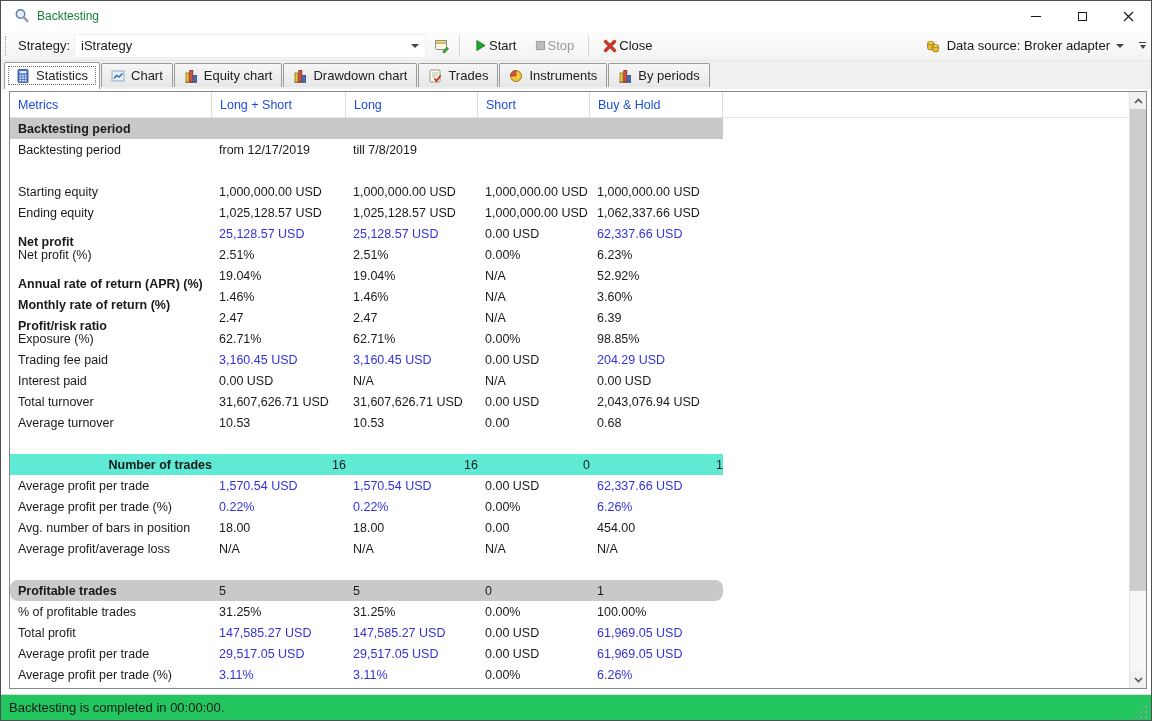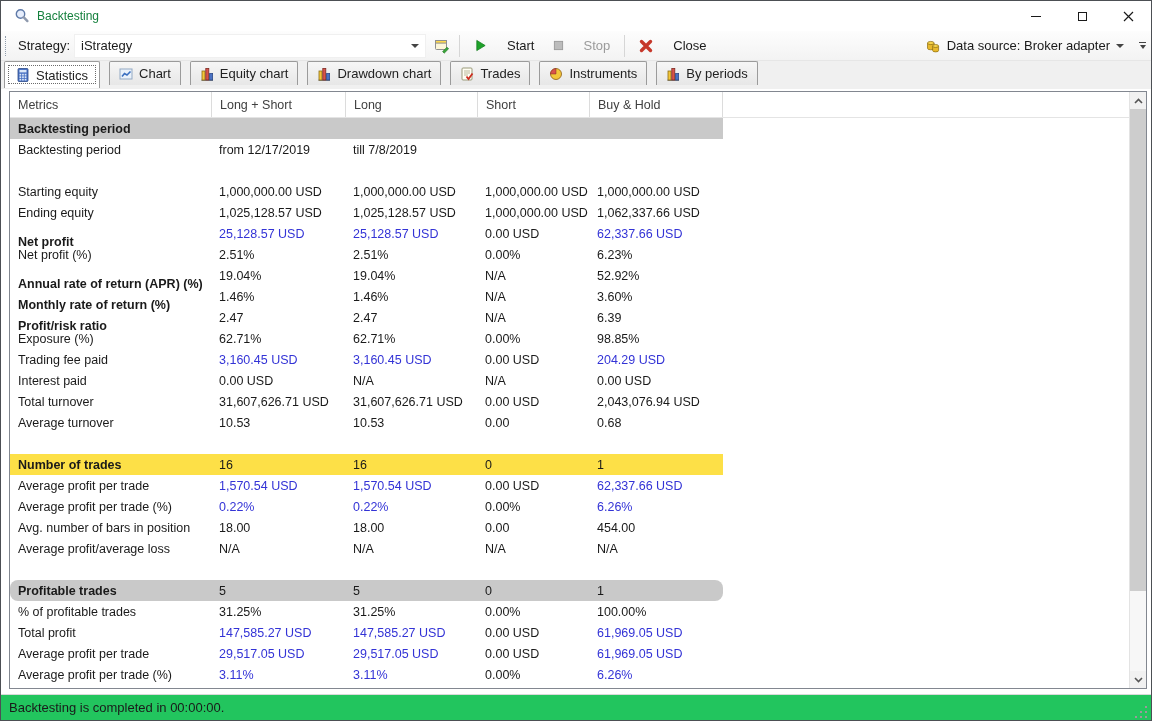--- a/index.html
+++ b/index.html
@@ -28,45 +28,45 @@
   .grip { width:1px; height:20px; border-left:1px dotted #8f9cac; margin:0 6px 0 4px; }
   .tb-label { margin:0 4px 0 6px; }
   .combo { display:flex; align-items:center; width:352px; height:24px; background:#fff;
     border:1px solid #f0f0f0; padding-left:6px; cursor:pointer; }
   .combo .combo-value { flex:1; }
   .arrow-down { width:0; height:0; border-left:4px solid transparent; border-right:4px solid transparent;
     border-top:4px solid #444; margin-right:6px; }
   .tb-iconbtn { width:24px; height:24px; display:flex; align-items:center; justify-content:center;
     margin-left:4px; cursor:pointer; }
   .tb-sep { width:1px; height:22px; background:#d6d6d6; margin:0 5px; }
-  .tb-btn { display:flex; align-items:center; gap:20px; padding:0 9px; height:24px; cursor:pointer; }
+  .tb-btn { display:flex; align-items:center; gap:2px; padding:0 9px; height:24px; cursor:pointer; }
   .tb-btn.disabled { color:#9b9b9b; cursor:default; }
   .tb-spacer { flex:1; }
   .datasource-btn { display:flex; align-items:center; gap:6px; padding:0 6px; height:24px; cursor:pointer;justify-content:space-between; }
   .overflow-btn { width:13px; height:24px; display:flex; flex-direction:column; align-items:center;
     justify-content:center; gap:2px; margin-right:2px; cursor:pointer; }
   .overflow-btn .bar { width:7px; height:1px; background:#444; }
   .overflow-btn .tri { width:0; height:0; border-left:3.5px solid transparent; border-right:3.5px solid transparent; border-top:4px solid #444; }
 
   
   .tabbar { position:absolute; left:0; top:60px; right:0; height:28px; background:#f0f0f0;
-    display:flex; align-items:flex-start; padding-left:3px; font-size:13px;gap:8px; }
+    display:flex; align-items:center; padding-left:3px; font-size:13px; }
   .tab { display:flex; align-items:center; gap:6px; height:24px; padding:0 9px;
     background:linear-gradient(#f6f6f6,#e7e7e7); border:1px solid #9b9b9b; border-bottom:none;
     border-radius:2px 2px 0 0; margin-right:1px; cursor:pointer; position:relative; color:#222; }
   .tab.selected { height:27px; background:#fff; z-index:2; padding:0 11px; }
   .tab.selected::after { content:""; position:absolute; inset:3px 3px 4px 3px; border:1px dotted #6b6b6b; pointer-events:none; }
   .tab .ticon { width:14px; height:14px; display:flex; }
 
   
   .content { position:absolute; left:0; top:88px; right:0; bottom:26px; background:#fff; }
   .panel { position:absolute; left:8px; top:2px; width:1138px; height:598px;
     border:1px solid #828790; background:#fff; display:flex; }
   .gridwrap { flex:1; overflow:hidden; font-size:12.5px; }
-  .grid-header { display:flex; height:26px; align-items:stretch; border-bottom:1px solid #e4e4e4; color:#404040; }
+  .grid-header { display:flex; height:26px; align-items:stretch; border-bottom:1px solid #e4e4e4; color:#1d4ed8; }
   .grid-header .hcell { display:flex; align-items:center; border-right:1px solid #dcdcdc; padding-left:8px; }
   .grid-row { display:flex; height:21px; width:713px; align-items:center; }
   .grid-row.section { background:#c9c9c9; }
   .grid-row.section .metric { font-weight:bold; }
   .cell { overflow:hidden; white-space:nowrap; }
   .c0 { width:202px; padding-left:8px; }
   .c1 { width:134px; padding-left:7px; }
   .c2 { width:132px; padding-left:7px; }
   .c3 { width:112px; padding-left:7px; }
   .c4 { width:133px; padding-left:7px; }
@@ -354,21 +354,21 @@
             <div class="cell c4">2,043,076.94 USD</div>
           </div>
           <div class="grid-row">
             <div class="cell c0 metric">Average turnover</div>
             <div class="cell c1">10.53</div>
             <div class="cell c2">10.53</div>
             <div class="cell c3">0.00</div>
             <div class="cell c4">0.68</div>
           </div>
           <div class="grid-row"></div>
-          <div class="grid-row section" style="background: #fde047;">
+          <div class="grid-row section" style="background: #5eead4; text-align: right;">
             <div class="cell c0 metric">Number of trades</div>
             <div class="cell c1">16</div>
             <div class="cell c2">16</div>
             <div class="cell c3">0</div>
             <div class="cell c4">1</div>
           </div>
           <div class="grid-row">
             <div class="cell c0 metric">Average profit per trade</div>
             <div class="cell c1" style="color: rgb(51, 51, 214);">1,570.54 USD</div>
             <div class="cell c2" style="color: rgb(51, 51, 214);">1,570.54 USD</div>

